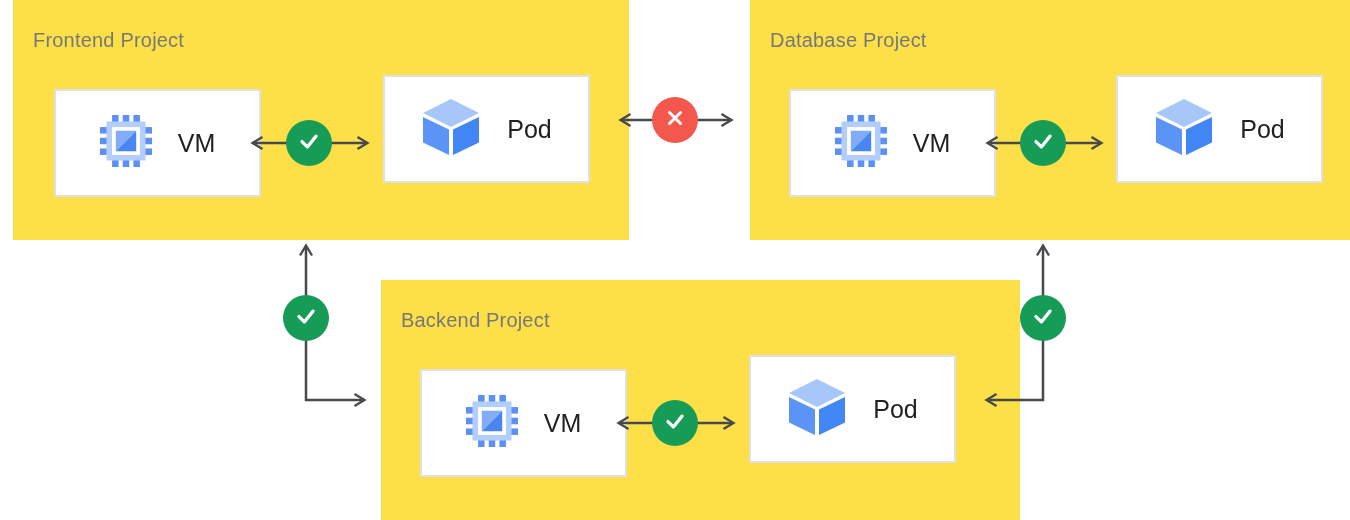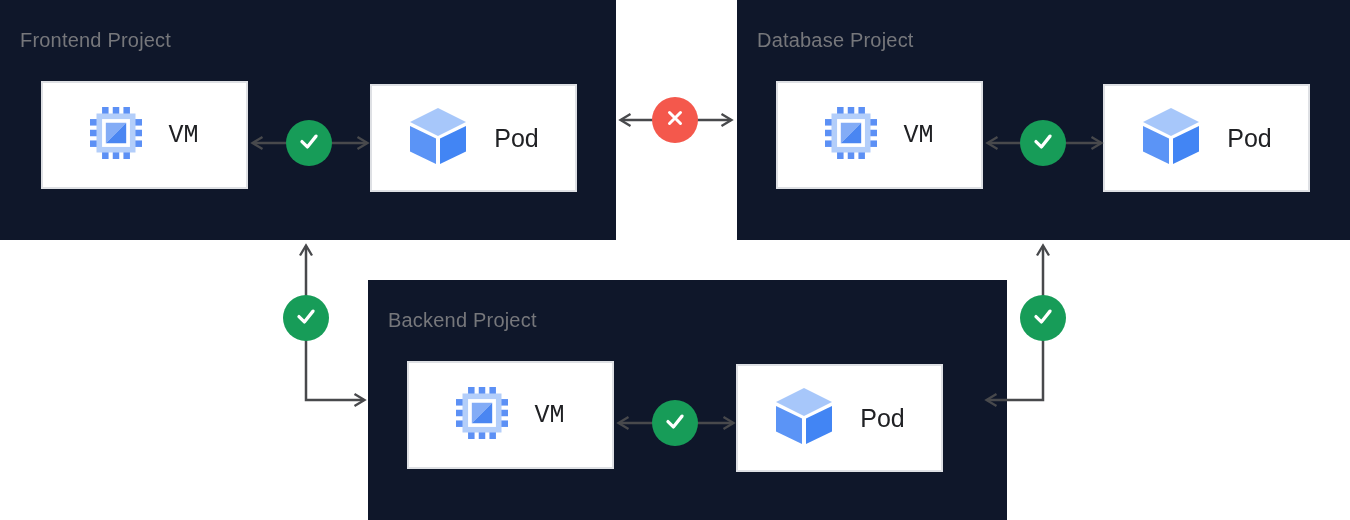--- a/index.html
+++ b/index.html
@@ -6,21 +6,22 @@
   .canvas {
     position: relative;
     width: 1350px;
     height: 520px;
     overflow: hidden;
     font-family: "Liberation Sans", sans-serif;
     background: #ffffff;
   }
   .panel {
     position: absolute;
-    background: #0f172a;
+    background: #fde047;
+    margin-left: 13px;
   }
   .panel-frontend { left: 0;     top: 0;     width: 616px; height: 240px; }
   .panel-database { left: 737px; top: 0;     width: 613px; height: 240px; }
   .panel-backend  { left: 368px; top: 280px; width: 615px; height: 240px; padding-left: 24px; }
   .panel-title {
     position: absolute;
     left: 20px; top: 29px;
     font-size: 20px;
     color: #76777B;
     letter-spacing: 0.2px;
@@ -34,22 +35,22 @@
     box-sizing: border-box;
     display: flex;
     align-items: center;
     justify-content: center;
     gap: 26px;
   }
   .node-label {
     font-size: 25px;
     color: #202124;
   }
-  .vm-node  { left: 39px; top: 81px; font-family: Liberation Mono, monospace; }
-  .pod-node { top: 84px; }
+  .vm-node  { left: 39px; top: 89px; }
+  .pod-node { top: 75px; }
   .panel-frontend .vm-node { left: 41px; }
   .panel-frontend .pod-node { left: 370px; }
   .panel-database .pod-node { left: 366px; }
   .panel-backend  .pod-node { left: 368px; }
   .overlay {
     position: absolute;
     left: 0; top: 0;
     z-index: 5;
     pointer-events: none;
   }

